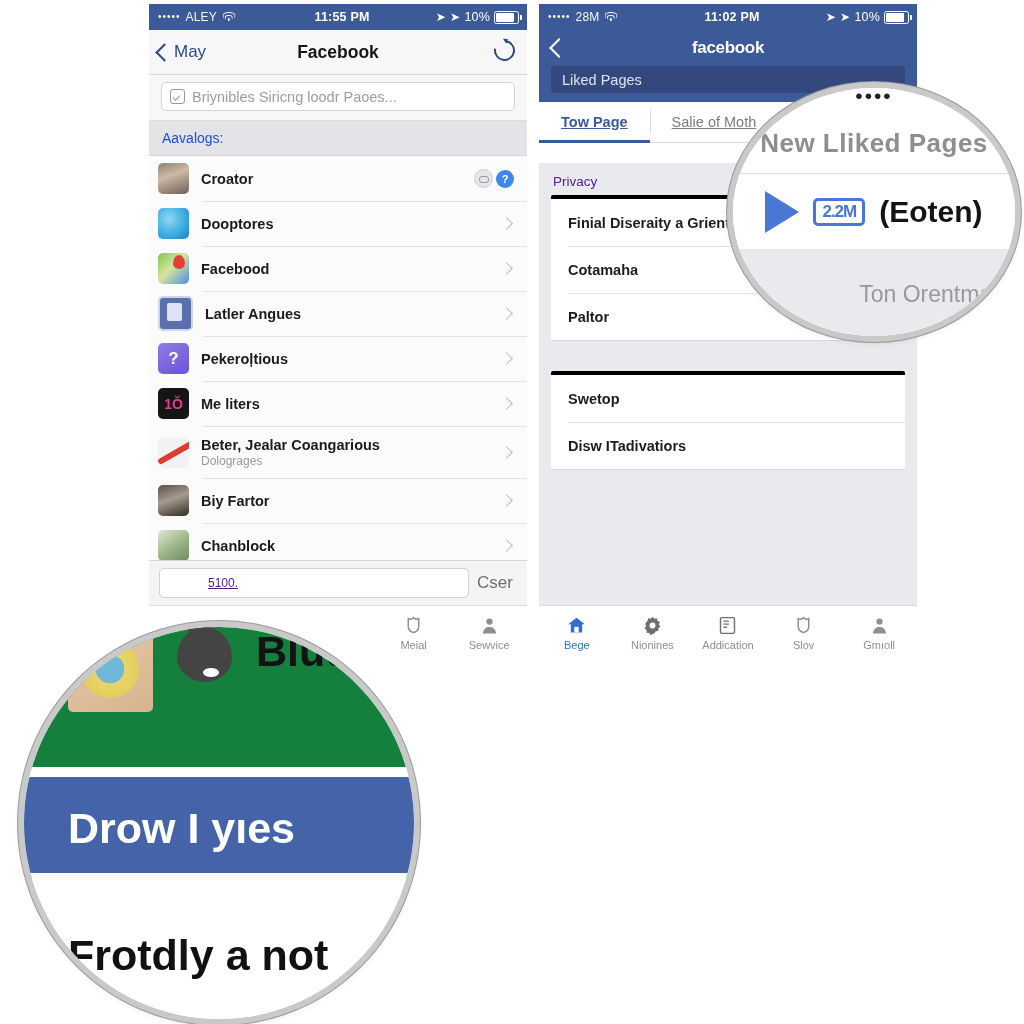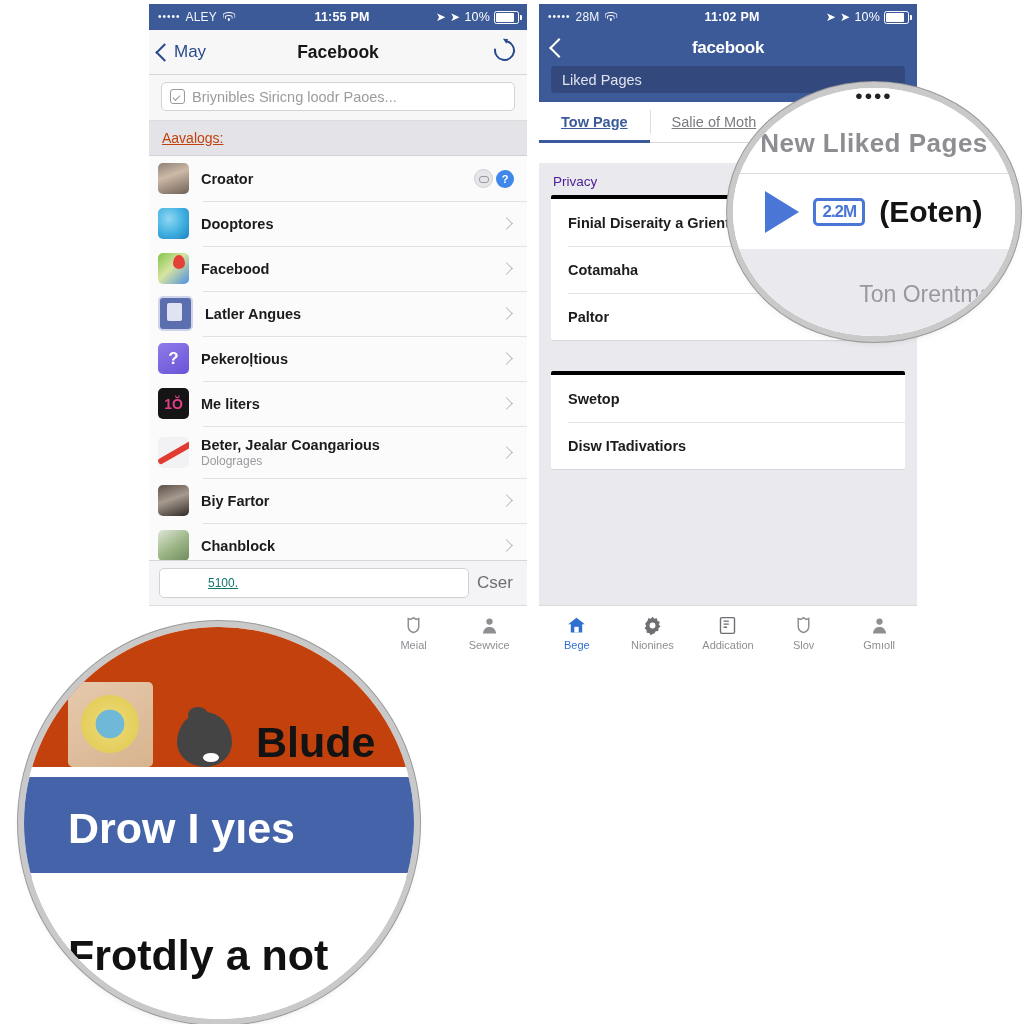--- a/index.html
+++ b/index.html
@@ -48,38 +48,38 @@
   .lsearchwrap{background:#f7f7f7;padding:7px 12px 9px;border-bottom:1px solid #dcdcdc;}
   .lsearch{height:27px;background:#fff;border:1px solid #d3d3d5;border-radius:5px;display:flex;align-items:center;gap:7px;padding:0 8px;}
   .sq-ico{width:13px;height:13px;border:1.5px solid #9a9a9e;border-radius:3px;position:relative;flex:none;}
   .sq-ico:after{content:"";position:absolute;left:2.2px;top:5px;width:6px;height:3px;border-left:1.5px solid #9a9a9e;border-bottom:1.5px solid #9a9a9e;transform:rotate(-45deg);}
   .lsearch span{color:#9c9c9f;font-size:14.5px;white-space:nowrap;overflow:hidden;}
 
   .ltabs{height:45px;background:#fff;display:flex;border-bottom:1px solid #d6d6d8;}
   .ltab{flex:1;display:flex;align-items:center;justify-content:center;font-size:14.5px;color:#58585c;position:relative;}
   .ltab + .ltab:before{content:"";position:absolute;left:0;top:9px;bottom:9px;width:1px;background:#dcdcde;}
 
-  .sechead{background:#e3e3e8;height:34px;display:flex;align-items:center;padding-left:13px;font-size:14px;color:#c2410c;border-bottom:1px solid #d2d2d6;text-decoration:underline;}
+  .sechead{background:#e3e3e8;height:34px;display:flex;align-items:center;padding-left:13px;font-size:14px;color:#1d4ed8;border-bottom:1px solid #d2d2d6;}
 
   .row{display:flex;align-items:center;height:45px;background:#fbfbfb;padding-left:9px;position:relative;}
   .row + .row:before{content:"";position:absolute;left:54px;right:0;top:0;height:1px;background:#e2e2e4;}
   .row.tall{height:52px;}
   .thumb{width:31px;height:31px;border-radius:5px;flex:none;margin-right:12px;overflow:hidden;position:relative;background:#ccc;}
   .rtext{display:flex;flex-direction:column;justify-content:center;flex:1;min-width:0;}
   .rtitle{font-size:14.5px;font-weight:bold;color:#1b1b1b;white-space:nowrap;overflow:hidden;}
   .rsub{font-size:12px;color:#9a9a9e;margin-top:1px;}
   .chev-r{width:8px;height:8px;border-right:1.8px solid #b9b9bd;border-top:1.8px solid #b9b9bd;transform:rotate(45deg);margin-right:16px;flex:none;}
   .acc{display:flex;align-items:center;gap:3px;margin-right:13px;}
   .acc .a1{width:17px;height:17px;border-radius:50%;background:#e6e6ea;border:1px solid #d0d0d4;position:relative;}
   .acc .a1:after{content:"";position:absolute;left:4px;top:5.5px;width:8px;height:5px;border:1.4px solid #9a9a9e;border-radius:3px;}
   .acc .a2{width:18px;height:18px;border-radius:50%;background:#3f87e8;color:#fff;font-size:11px;display:flex;align-items:center;justify-content:center;font-weight:bold;}
 
   .lbottom{position:absolute;left:0;right:0;bottom:0;}
   .lcompose{height:44px;background:#f4f4f6;border-top:1px solid #d6d6d8;display:flex;align-items:center;gap:8px;padding:0 10px;}
-  .lcompose .box{flex:1;height:28px;background:#fff;border:1px solid #d2d2d6;border-radius:5px;font-size:12px;color:#0f766e;display:flex;align-items:center;padding-left:48px;text-decoration:underline;}
+  .lcompose .box{flex:1;height:28px;background:#fff;border:1px solid #d2d2d6;border-radius:5px;font-size:12px;color:#4c1d95;display:flex;align-items:center;padding-left:48px;text-decoration:underline;}
   .lcompose .send{font-size:17px;color:#6d6d72;padding-right:4px;}
   .tabbar{height:54px;background:#fff;border-top:1px solid #dcdcde;display:flex;}
   .tbi{flex:1;display:flex;flex-direction:column;align-items:center;justify-content:center;gap:3px;color:#8e8e93;}
   .tbi.active{color:#2f6fd0;}
   .tbi span{font-size:11px;}
   .tbi svg{width:21px;height:21px;display:block;}
 
   
   .rnav{background:#3c5998;padding:0 0 9px;}
   .rnav-top{height:36px;display:flex;align-items:center;position:relative;}
@@ -111,21 +111,21 @@
   .mg-tr-title{position:absolute;top:40px;left:0;right:0;text-align:center;font-size:26px;color:#8d8d92;font-weight:bold;letter-spacing:.5px;}
   .mg-tr-divider{position:absolute;top:85px;left:0;right:0;height:1px;background:#dcdcde;}
   .mg-tr-row{position:absolute;top:86px;left:0;right:0;height:75px;background:#fff;display:flex;align-items:center;justify-content:center;gap:14px;}
   .play-tri{width:0;height:0;border-left:34px solid #4a76d6;border-top:21px solid transparent;border-bottom:21px solid transparent;}
   .badge-blue{border:3px solid #4a76d6;border-radius:5px;color:#4a76d6;font-weight:bold;font-size:17px;padding:1px 6px;letter-spacing:-1px;}
   .mg-tr-eoten{font-size:30px;font-weight:bold;color:#141414;}
   .mg-tr-foot{position:absolute;top:161px;left:0;right:0;bottom:0;background:#e9e9ee;}
   .mg-tr-foot span{position:absolute;bottom:28px;right:10px;font-size:23px;color:#98989e;white-space:nowrap;}
 
   .mg-bl-wrap{position:relative;width:100%;height:100%;background:#fff;}
-  .mg-bl-row{position:absolute;top:0;left:0;right:0;height:140px;background:#c2410c;display:flex;align-items:flex-end;padding-left:44px;gap:24px;}
+  .mg-bl-row{position:absolute;top:0;left:0;right:0;height:140px;background:#15803d;display:flex;align-items:flex-start;padding-left:44px;gap:24px;}
   .mg-bl-thumb{width:85px;height:85px;border-radius:5px;overflow:hidden;position:relative;flex:none;}
   .mg-blob{width:55px;height:55px;background:#444;border-radius:50% 50% 48% 52%/55% 55% 45% 45%;position:relative;flex:none;}
   .mg-blob:before{content:"";position:absolute;top:-5px;left:11px;width:20px;height:16px;background:#444;border-radius:50%;}
   .mg-blob:after{content:"";position:absolute;bottom:5px;left:26px;width:16px;height:9px;background:#fff;border-radius:50%;}
   .mg-bl-name{font-size:43px;font-weight:bold;color:#131313;}
   .mg-bl-bar{position:absolute;top:150px;left:0;right:0;height:102px;background:#4563a8;display:flex;align-items:center;padding-left:44px;}
   .mg-bl-bar span{color:#fff;font-size:43px;font-weight:bold;}
   .mg-bl-foot{position:absolute;top:246px;left:0;right:0;bottom:0;background:#fff;}
   .mg-bl-foot span{position:absolute;top:58px;left:44px;font-size:43px;font-weight:bold;color:#111;white-space:nowrap;}
 </style>

